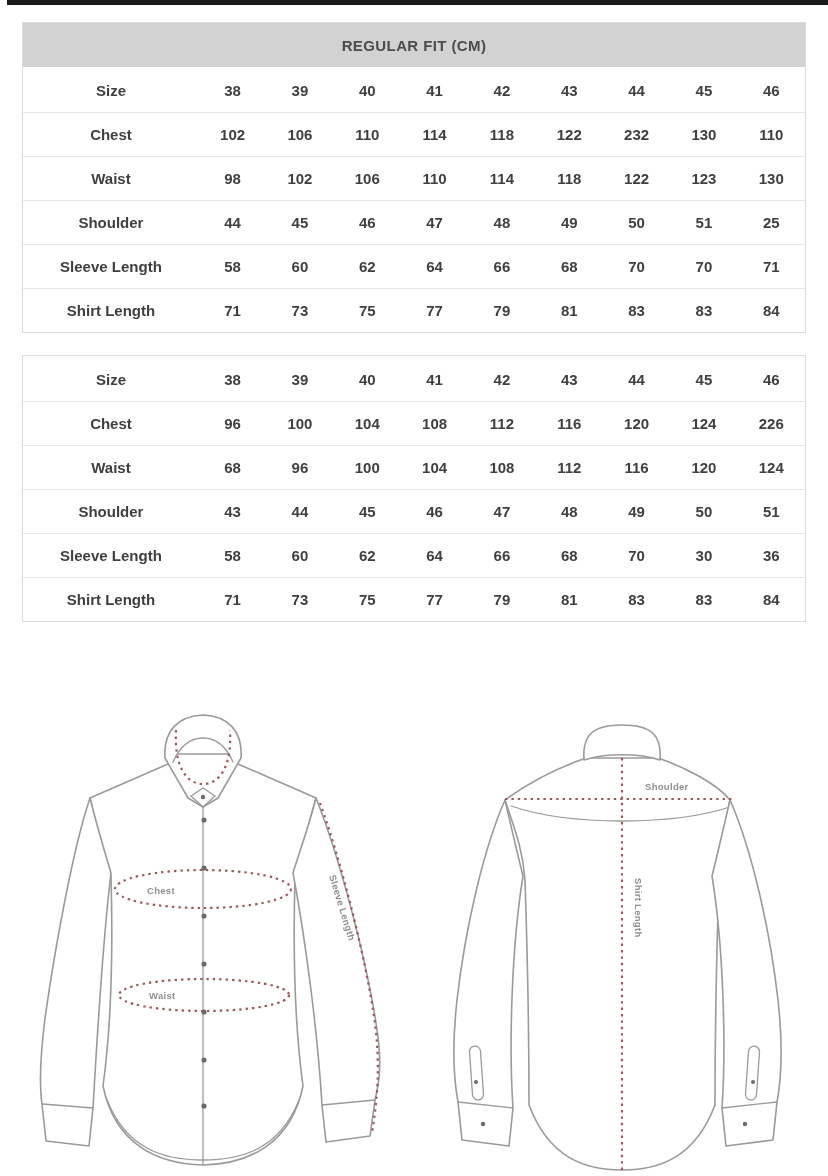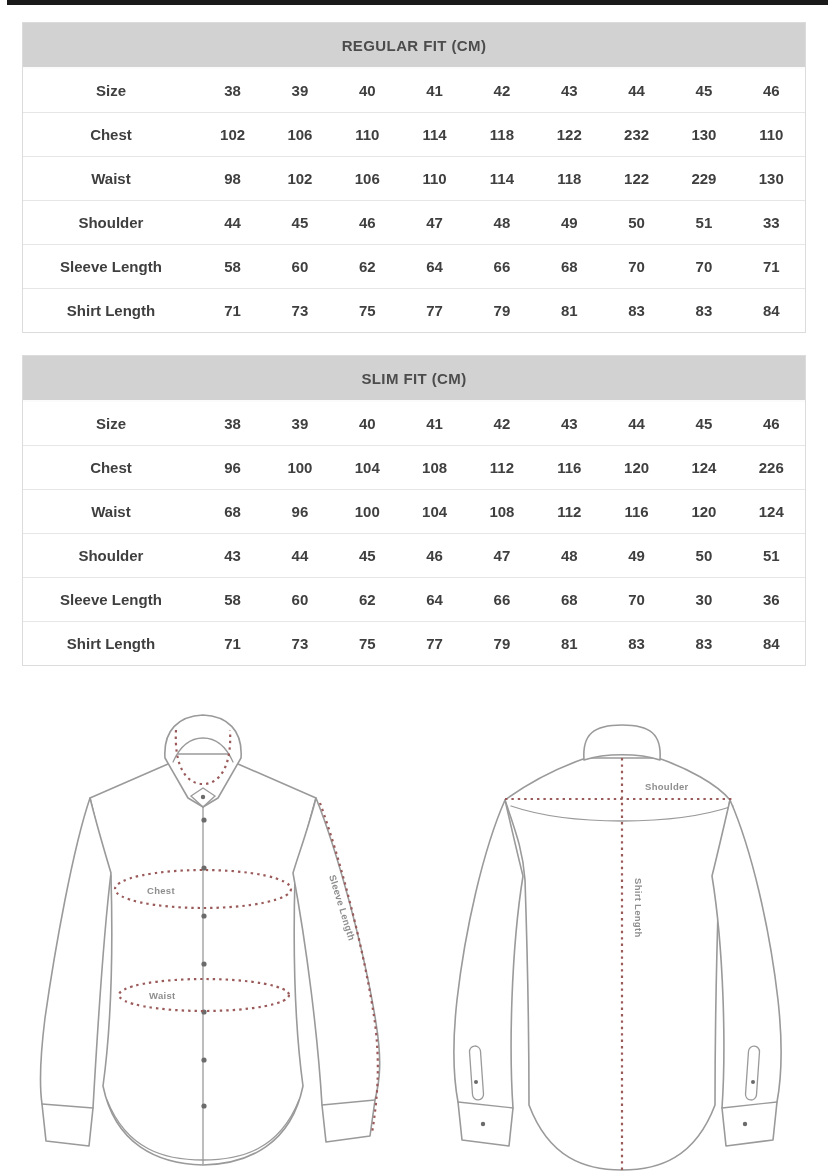--- a/index.html
+++ b/index.html
@@ -73,34 +73,34 @@
           </tr>
           <tr>
             <td class="row-label">Waist</td>
             <td>98</td>
             <td>102</td>
             <td>106</td>
             <td>110</td>
             <td>114</td>
             <td>118</td>
             <td>122</td>
-            <td>229</td>
+            <td>123</td>
             <td>130</td>
           </tr>
           <tr>
             <td class="row-label">Shoulder</td>
             <td>44</td>
             <td>45</td>
             <td>46</td>
             <td>47</td>
             <td>48</td>
             <td>49</td>
             <td>50</td>
             <td>51</td>
-            <td>33</td>
+            <td>25</td>
           </tr>
           <tr>
             <td class="row-label">Sleeve Length</td>
             <td>58</td>
             <td>60</td>
             <td>62</td>
             <td>64</td>
             <td>66</td>
             <td>68</td>
             <td>70</td>
@@ -117,21 +117,20 @@
             <td>81</td>
             <td>83</td>
             <td>83</td>
             <td>84</td>
           </tr>
         </tbody>
     </table>
   </div>
 
   <div class="size-table">
-    <div class="table-header">SLIM FIT (CM)</div>
     <table>
       <tbody>
           <tr>
             <td class="row-label">Size</td>
             <td>38</td>
             <td>39</td>
             <td>40</td>
             <td>41</td>
             <td>42</td>
             <td>43</td>

